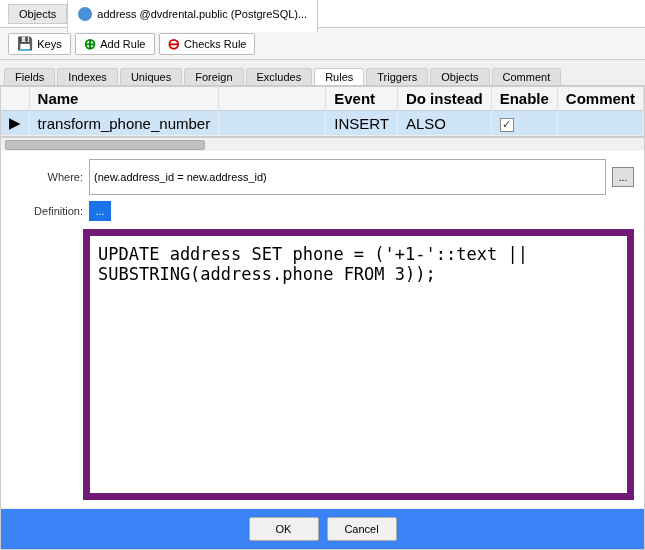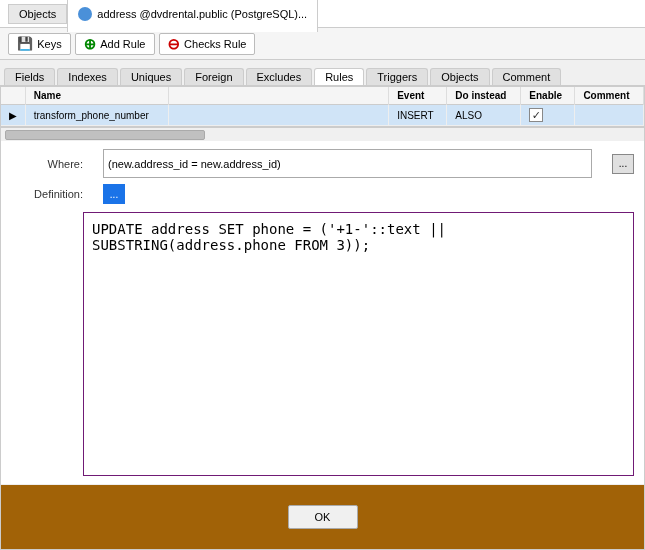--- a/index.html
+++ b/index.html
@@ -99,21 +99,21 @@
       margin: 0;
       height: calc(550px - 28px - 32px - 26px);
       display: flex;
       flex-direction: column;
     }
 
     
     .data-table {
       width: 100%;
       border-collapse: collapse;
-      font-size: 10px;
+      font-size: 15px;
     }
     .data-table thead tr {
       background: #f5f5f5;
       border-bottom: 1px solid #ccc;
     }
     .data-table th {
       text-align: left;
       padding: 3px 8px;
       border-right: 1px solid #ddd;
       font-weight: 600;
@@ -170,32 +170,32 @@
     
     .form-area {
       padding: 8px 10px;
       display: flex;
       flex-direction: column;
       gap: 6px;
     }
     .form-row {
       display: flex;
       align-items: center;
-      gap: 20px;
+      gap: 6px;
     }
     .form-label {
       width: 72px;
       text-align: right;
       font-size: 11px;
       color: #333;
       flex-shrink: 0;
     }
     .form-input {
       flex: 1;
-      height: 29px;
+      height: 36px;
       border: 1px solid #aaa;
       padding: 2px 4px;
       font-size: 11px;
       background: #fff;
     }
     .btn-dots {
       width: 22px;
       height: 20px;
       border: 1px solid #888;
       background: #e0e0e0;
@@ -208,37 +208,37 @@
     }
     .btn-dots.blue {
       background: #1a73e8;
       color: #fff;
       border-color: #1a73e8;
     }
 
     
     .popup-box {
       margin: 0 10px 8px 82px;
-      border: 1px solid #701a75;
+      border: 7px solid #701a75;
       background: #fff;
       padding: 8px;
-      font-size: 14px;
+      font-size: 17px;
       font-family: Consolas, monospace;
       min-height: 130px;
       flex: 1;
     }
 
     
     .dialog-btns {
       display: flex;
       justify-content: center;
       gap: 8px;
-      padding: 20px;
+      padding: 8px;
       border-top: 1px solid #eee;
-      background: #a16207;
+      background: #3b82f6;
     }
     .dialog-btn {
       min-width: 70px;
       height: 24px;
       padding: 0 12px;
       font-size: 11px;
       border: 1px solid #aaa;
       background: #f0f0f0;
       cursor: pointer;
       border-radius: 2px;
@@ -338,14 +338,15 @@
     </div>
   </div>
 
   <div class="popup-box">
     <span style="white-space:pre;">UPDATE address SET phone = ('+1-'::text ||
 SUBSTRING(address.phone FROM 3));</span>
   </div>
 
   <div class="dialog-btns">
     <button class="dialog-btn">OK</button>
+    <button class="dialog-btn">Cancel</button>
   </div>
 </div>
 
 </body></html>

